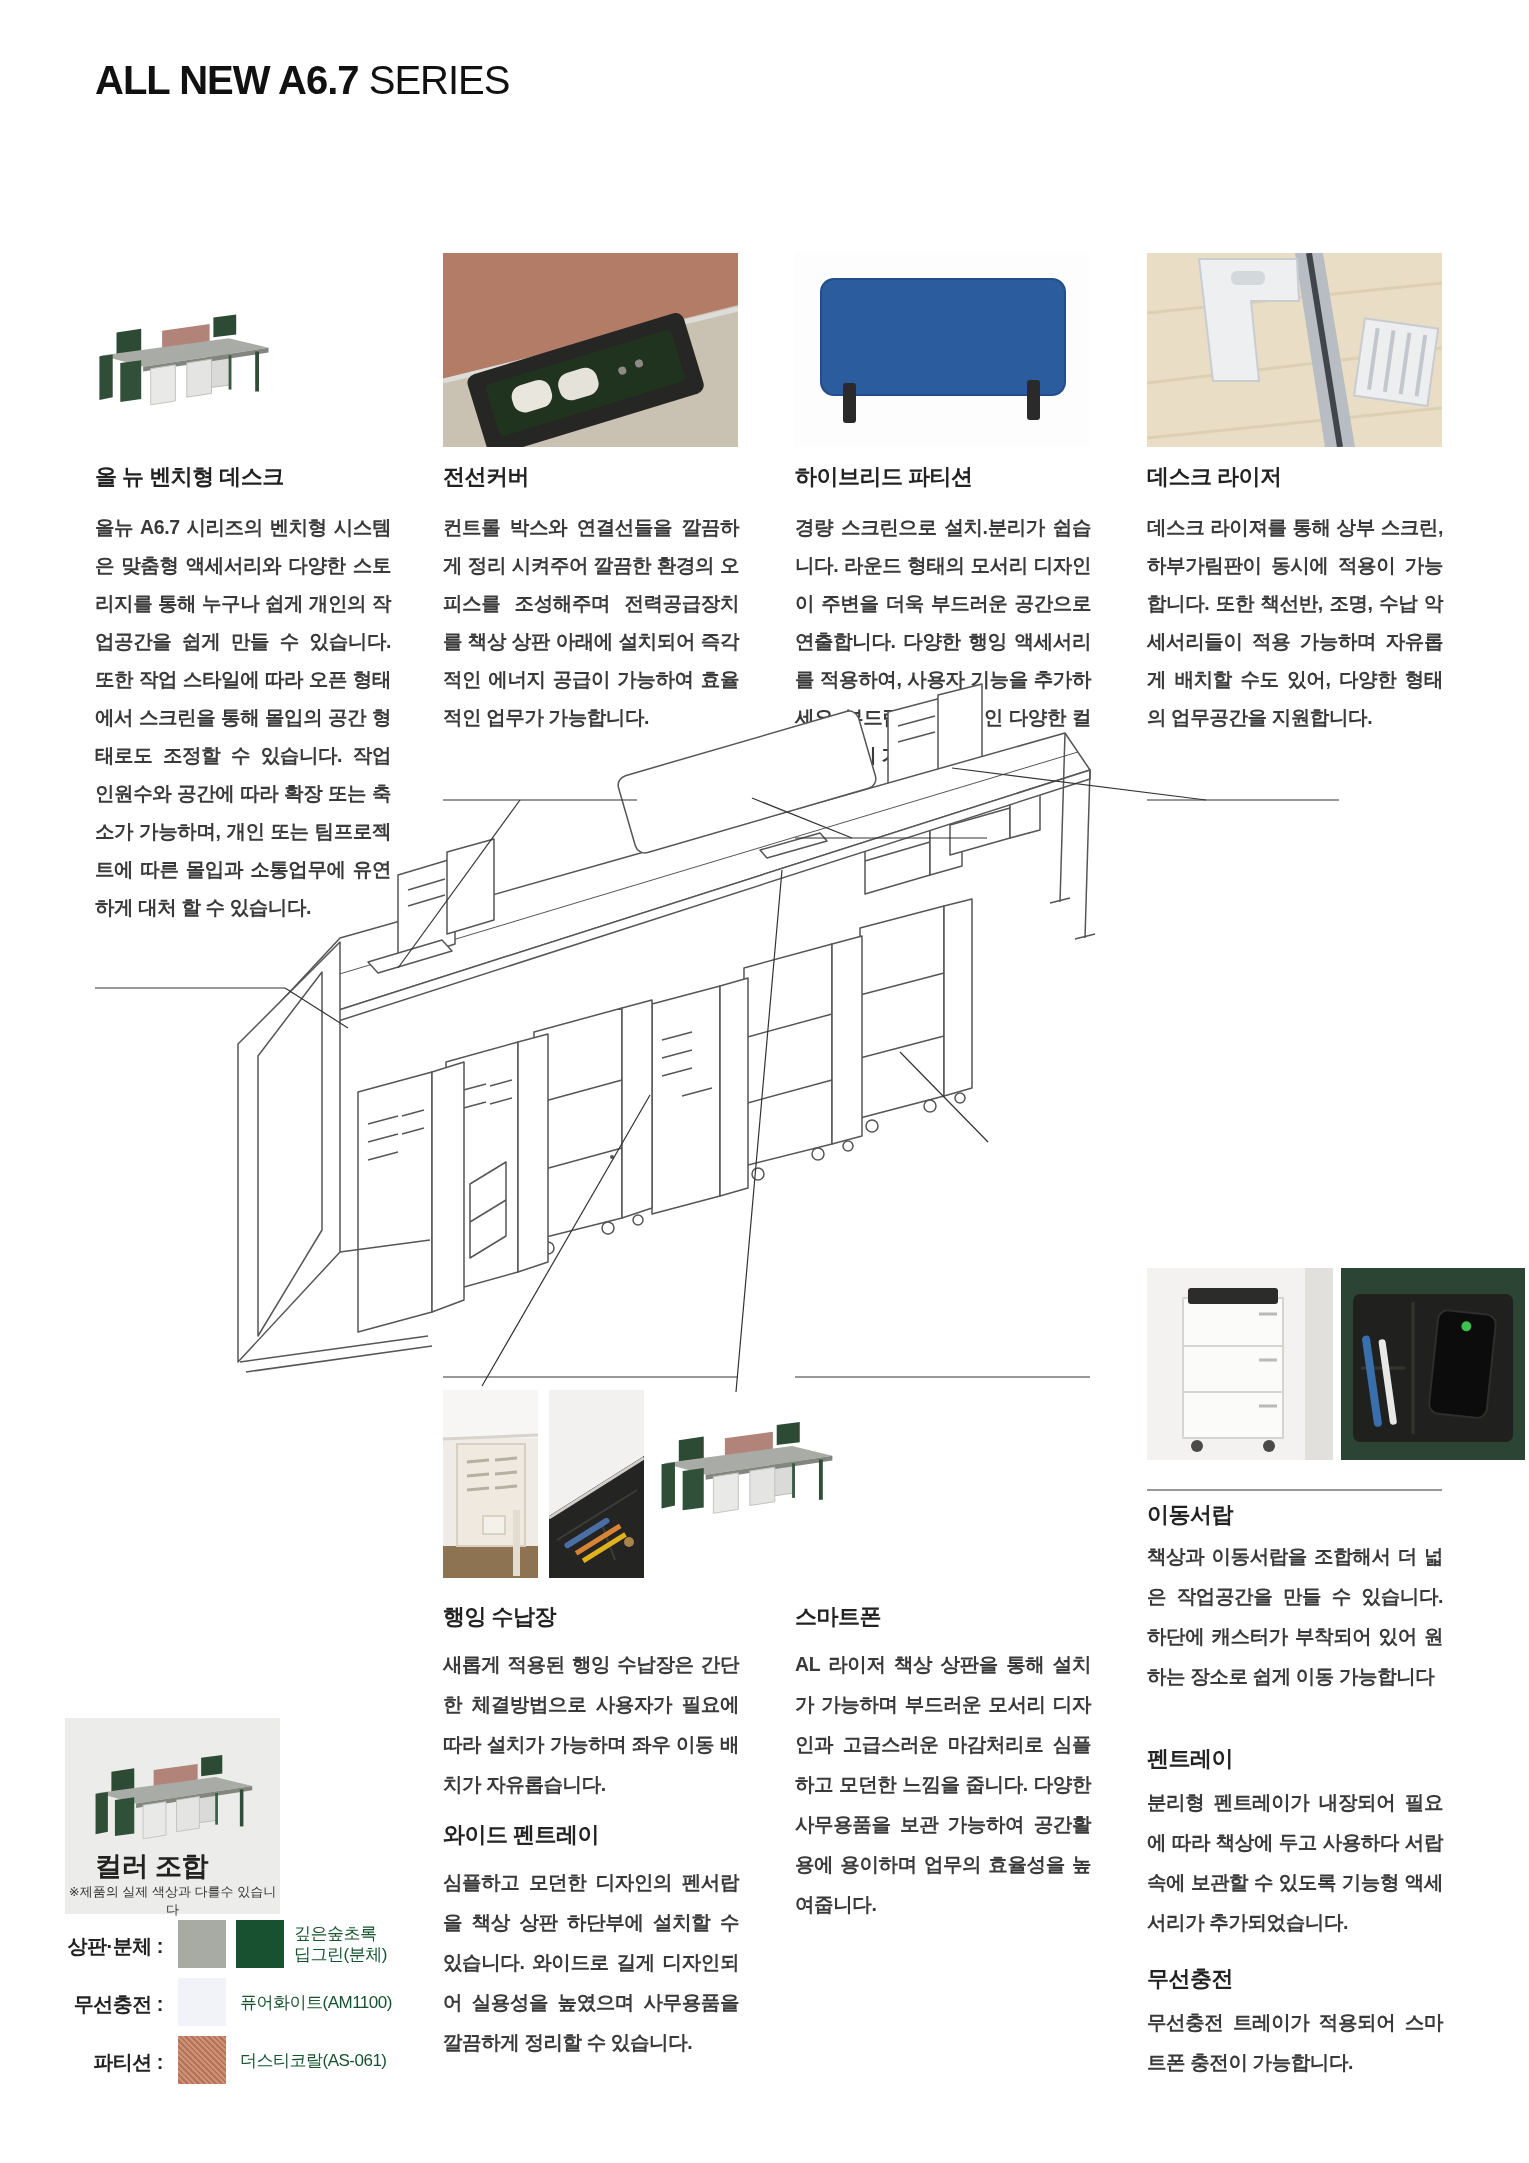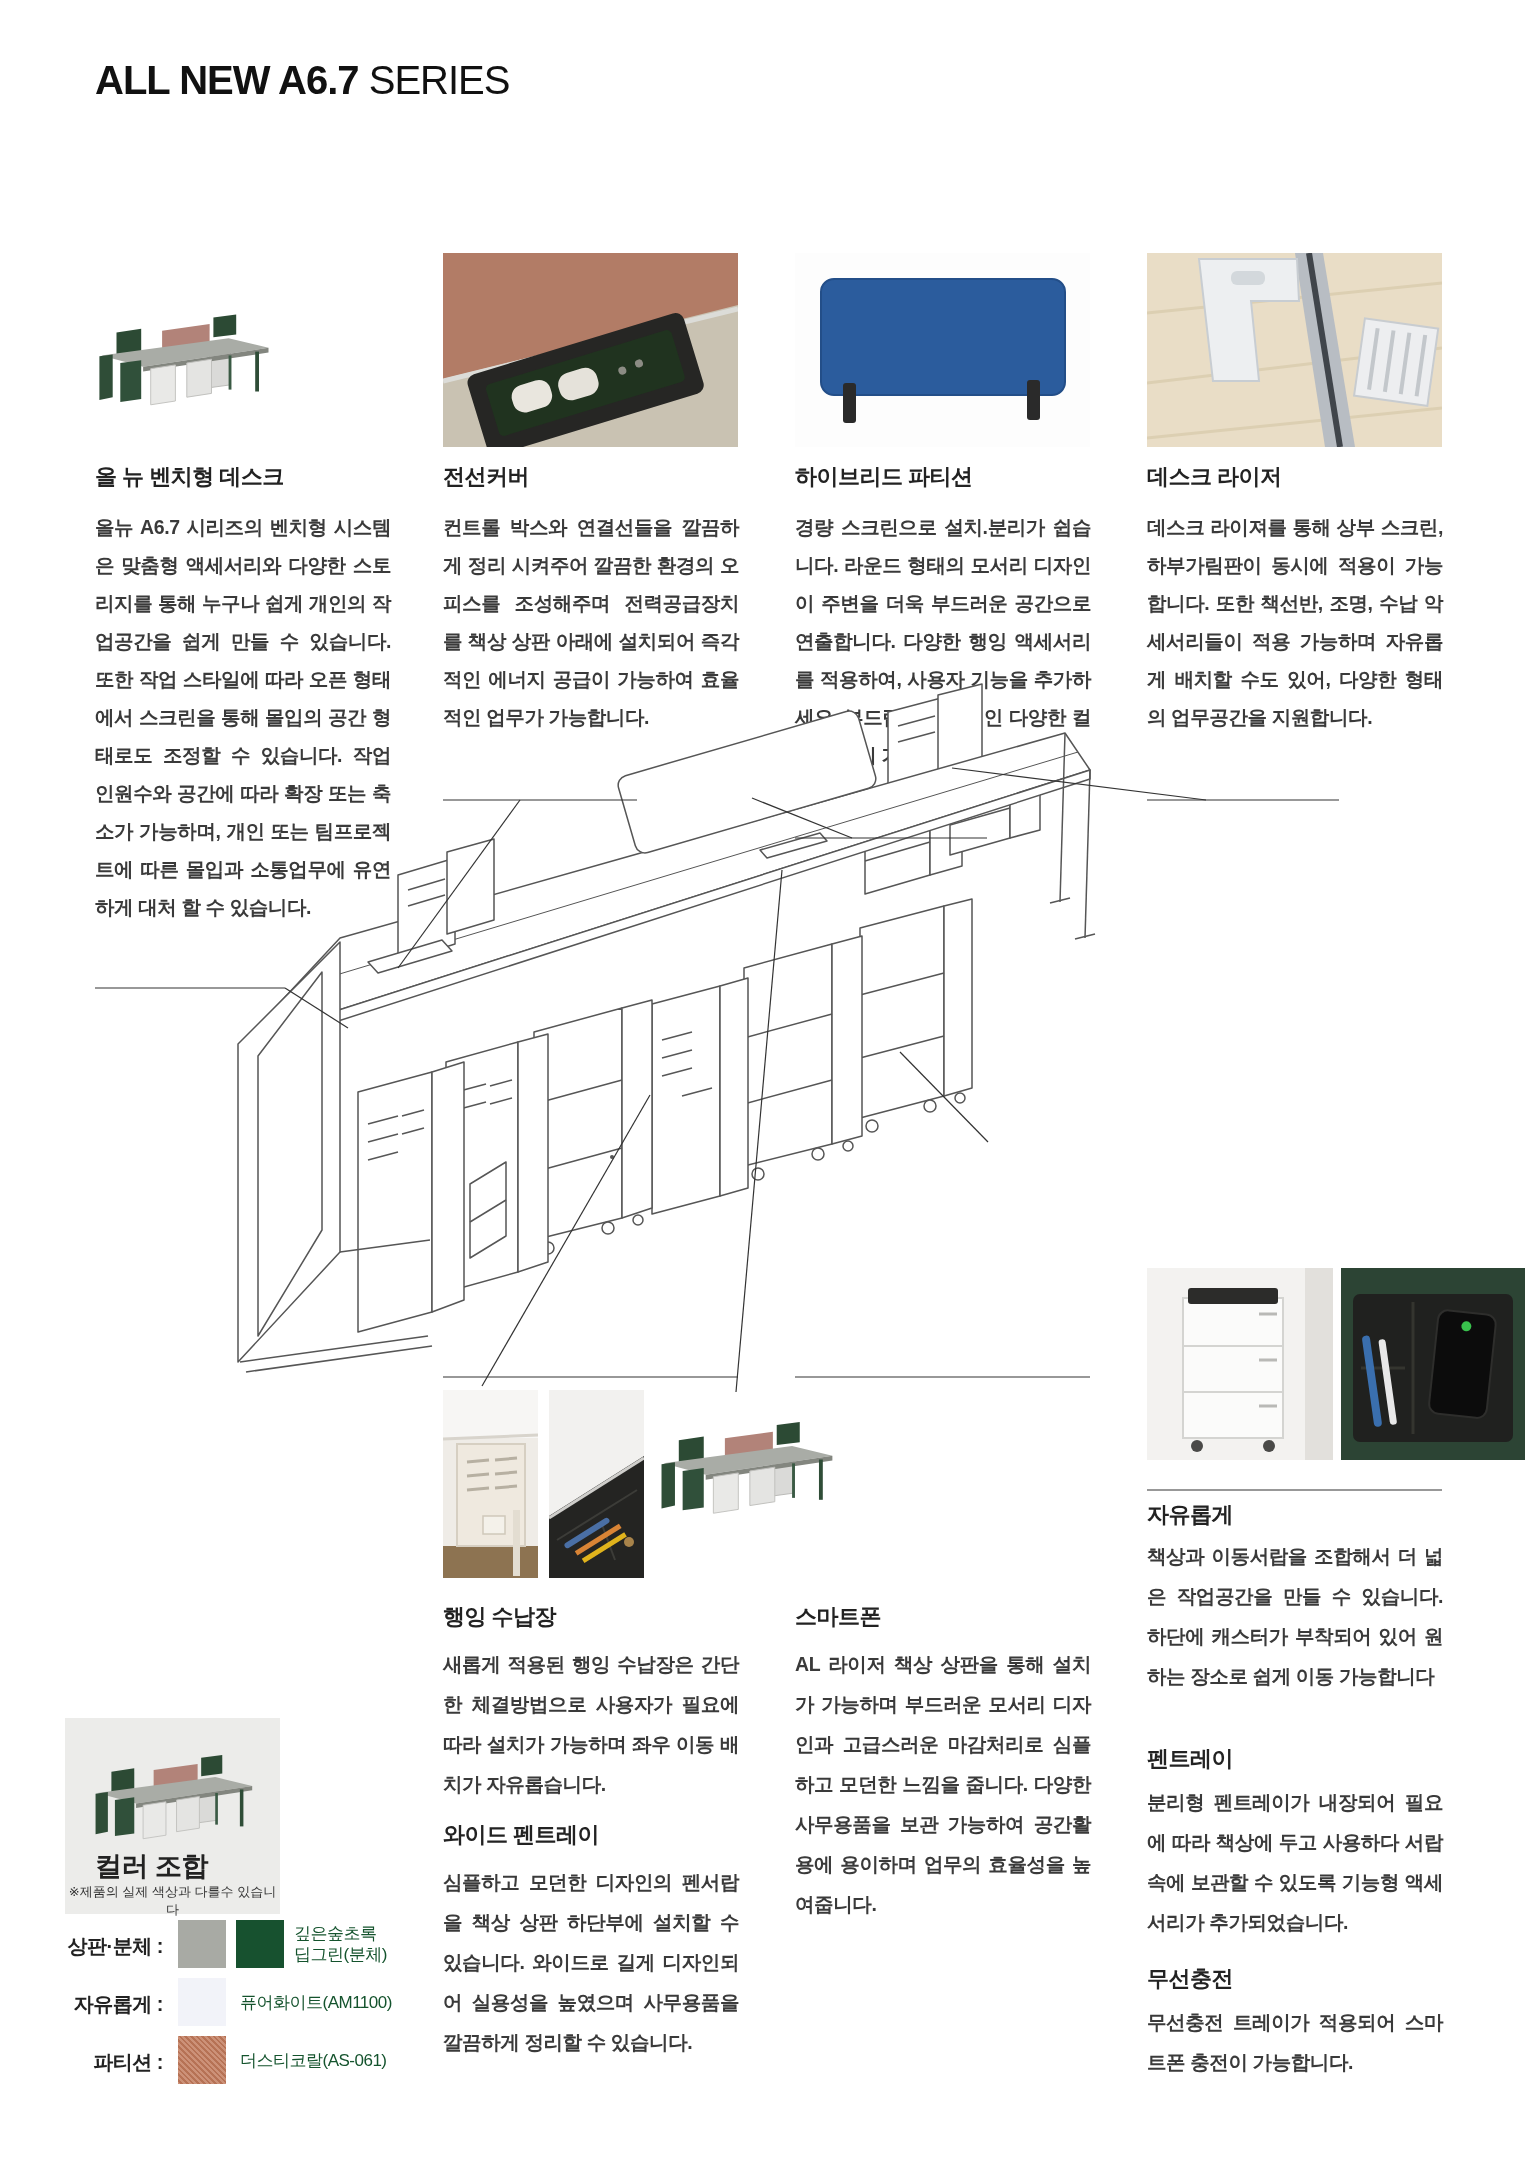--- a/index.html
+++ b/index.html
@@ -305,21 +305,21 @@
       <rect x="92" y="44" width="58" height="104" rx="10" fill="#0c0c0c" stroke="#2e2e2c" stroke-width="2"></rect>
       <circle cx="121" cy="58" r="5" fill="#39c24d"></circle>
     </g>
     <g transform="rotate(-8 40 120)">
       <rect x="28" y="66" width="8" height="92" rx="4" fill="#3a6fae"></rect>
       <rect x="44" y="72" width="7" height="86" rx="3" fill="#e8e8e8"></rect>
     </g>
   </svg>
 </div>
 
-<div class="abs col-title" style="left:1147px;top:1500px">자유롭게</div>
+<div class="abs col-title" style="left:1147px;top:1500px">이동서랍</div>
 <div class="abs col-body bt" style="left:1147px;top:1536px">책상과 이동서랍을 조합해서 더 넓은 작업공간을 만들 수 있습니다. 하단에 캐스터가 부착되어 있어 원하는 장소로 쉽게 이동 가능합니다</div>
 
 <div class="abs col-title" style="left:1147px;top:1744px">펜트레이</div>
 <div class="abs col-body bt" style="left:1147px;top:1782px">분리형 펜트레이가 내장되어 필요에 따라 책상에 두고 사용하다 서랍 속에 보관할 수 있도록 기능형 액세서리가 추가되었습니다.</div>
 
 <div class="abs col-title" style="left:1147px;top:1964px">무선충전</div>
 <div class="abs col-body bt" style="left:1147px;top:2002px">무선충전 트레이가 적용되어 스마트폰 충전이 가능합니다.</div>
 
 <div class="abs graybox" style="left:65px;top:1718px;width:215px;height:196px">
   <div class="abs" style="left:20px;top:28px">
@@ -333,19 +333,19 @@
 <div class="abs heading" style="left:95px;top:1848px">컬러 조합</div>
 
 <div class="abs swatch-label" style="left:40px;top:1933px">상판·분체 :</div>
 <div class="abs swatch" style="left:178px;top:1920px;background:#a8aaa4"></div>
 <div class="abs swatch" style="left:236px;top:1920px;background:#17512f"></div>
 <div class="abs swatch-desc" style="left:294px;top:1923px">
   <div>깊은숲초록</div>
   <div>딥그린(분체)</div>
 </div>
 
-<div class="abs swatch-label" style="left:40px;top:1991px">자유롭게 :</div>
+<div class="abs swatch-label" style="left:40px;top:1991px">무선충전 :</div>
 <div class="abs swatch" style="left:178px;top:1978px;background:#f2f3f9"></div>
 <div class="abs swatch-desc" style="left:240px;top:1992px">퓨어화이트(AM1100)</div>
 
 <div class="abs swatch-label" style="left:40px;top:2049px">파티션 :</div>
 <div class="abs swatch" style="left:178px;top:2036px;background:#c1795a;background-image:repeating-linear-gradient(45deg, rgba(255,255,255,0.18) 0 2px, rgba(0,0,0,0.06) 2px 4px)"></div>
 <div class="abs swatch-desc" style="left:240px;top:2050px">더스티코랄(AS-061)</div>
 
 </body></html>

